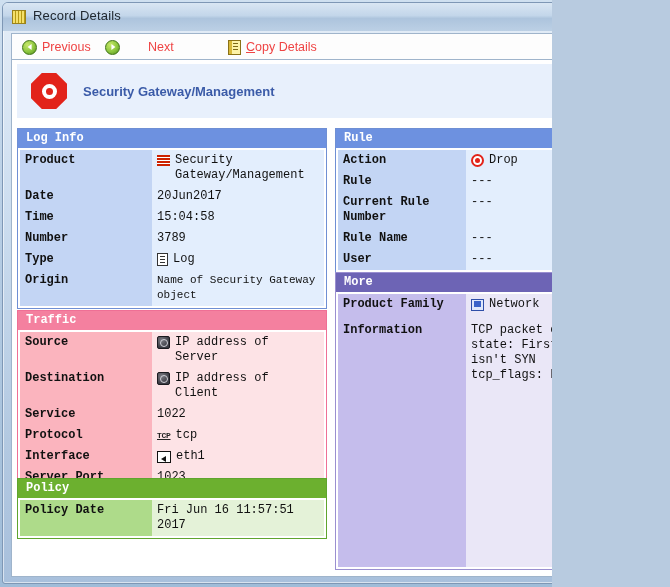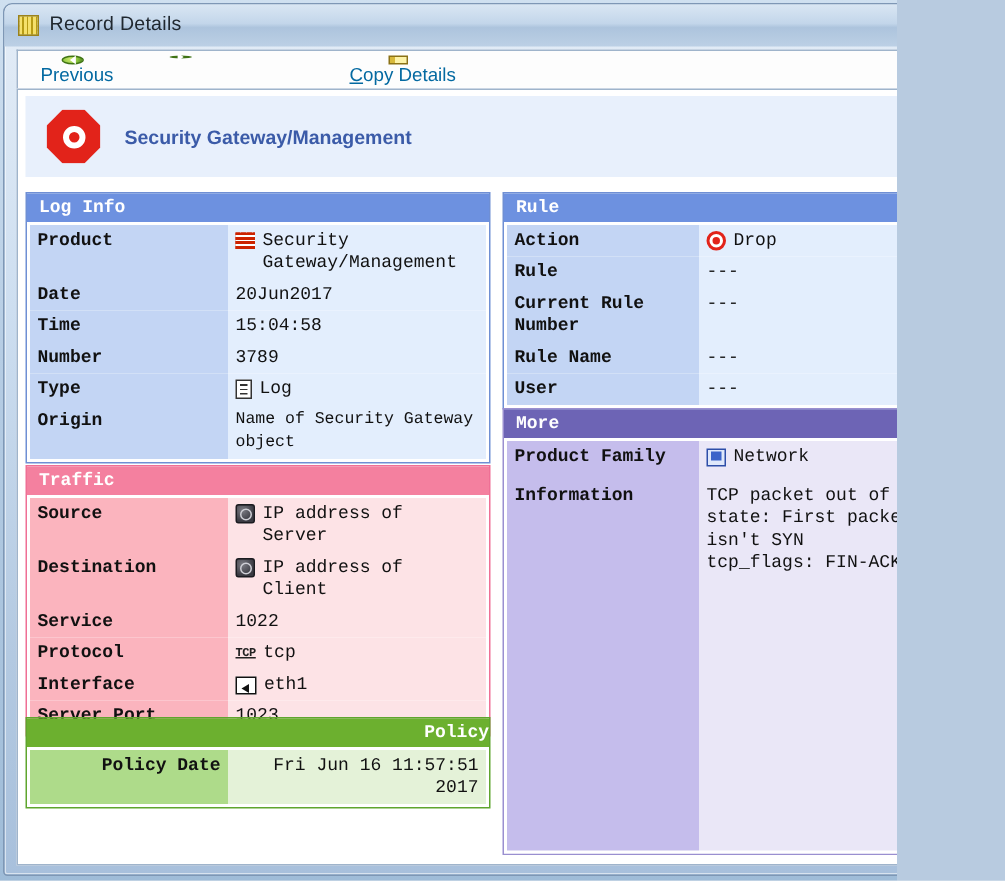--- a/index.html
+++ b/index.html
@@ -7,21 +7,20 @@
     padding: 0;
     background: #b8cbe0;
     font-family: "Liberation Sans", sans-serif;
   }
   #app {
     position: relative;
     width: 552px;
     height: 587px;
     overflow: hidden;
     background: linear-gradient(180deg,#cfe0f0 0%,#b6cde4 40%,#9fbcd8 100%);
-    padding-left: 46px;
   }
 
   
   .win-frame {
     position: absolute;
     left: 2px; top: 2px;
     width: 663px; height: 582px;
     border-radius: 6px 6px 3px 3px;
     background: linear-gradient(180deg,#e4edf7 0%,#cddef0 35%,#b3c9e1 75%,#a8c0dc 100%);
     border: 1px solid #7e97b5;
@@ -77,23 +76,22 @@
     width: 646px; height: 26px;
     background: #fdfdfd;
     border: 1px solid #9fb4cb;
     border-bottom: none;
     box-sizing: border-box;
   }
   .tb-item {
     position: absolute;
     top: 3px; height: 20px;
     display: flex; align-items: center;
-    font-size: 12.5px; color: #0369a1;
+    font-size: 12.5px; color: #ef4444;
     cursor: pointer;
-    flex-direction: column;
   }
   .tb-item .lbl { margin-left: 5px; }
   .greenbtn {
     width: 15px; height: 15px; border-radius: 50%;
     background: radial-gradient(circle at 35% 30%, #c8e86a 0%, #8cc63f 55%, #4f8a1c 100%);
     border: 1px solid #3f7314;
     box-sizing: border-box;
     position: relative;
   }
   .greenbtn::after {
@@ -198,21 +196,21 @@
   .c-blue td.k { background: #c3d5f4; }
   .c-blue td.v { background: #e3eefd; }
 
   
   .c-pink { border-color: #ef6f95; }
   .c-pink .card-hd { background: #f4809f; }
   .c-pink td.k { background: #fbb4be; }
   .c-pink td.v { background: #fde3e6; }
 
   
-  .c-green { border-color: #5fa52e; text-align: right; }
+  .c-green { border-color: #5fa52e; }
   .c-green .card-hd { background: #6cb02f; }
   .c-green td.k { background: #aedb8a; }
   .c-green td.v { background: #e4f2d8; }
 
   
   .c-purple { border-color: #9a8fd0; }
   .c-purple .card-hd { background: #6d64b5; }
   .c-purple td.k { background: #c5bdec; }
   .c-purple td.v { background: #eae7f7; }
 

